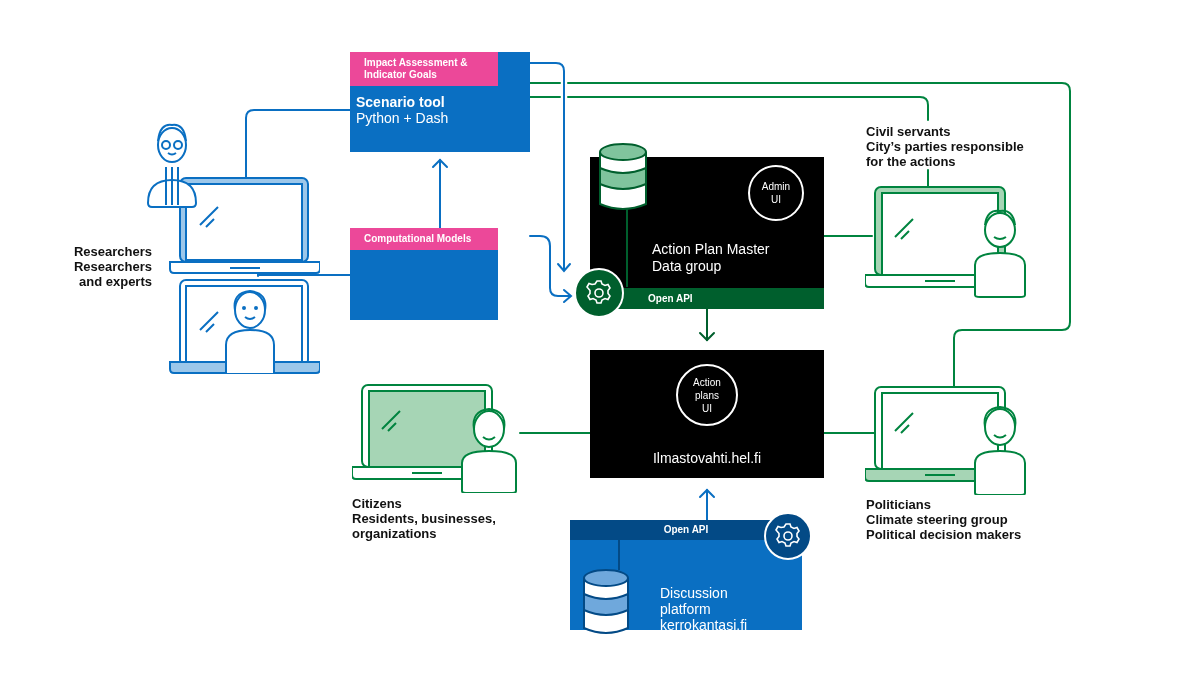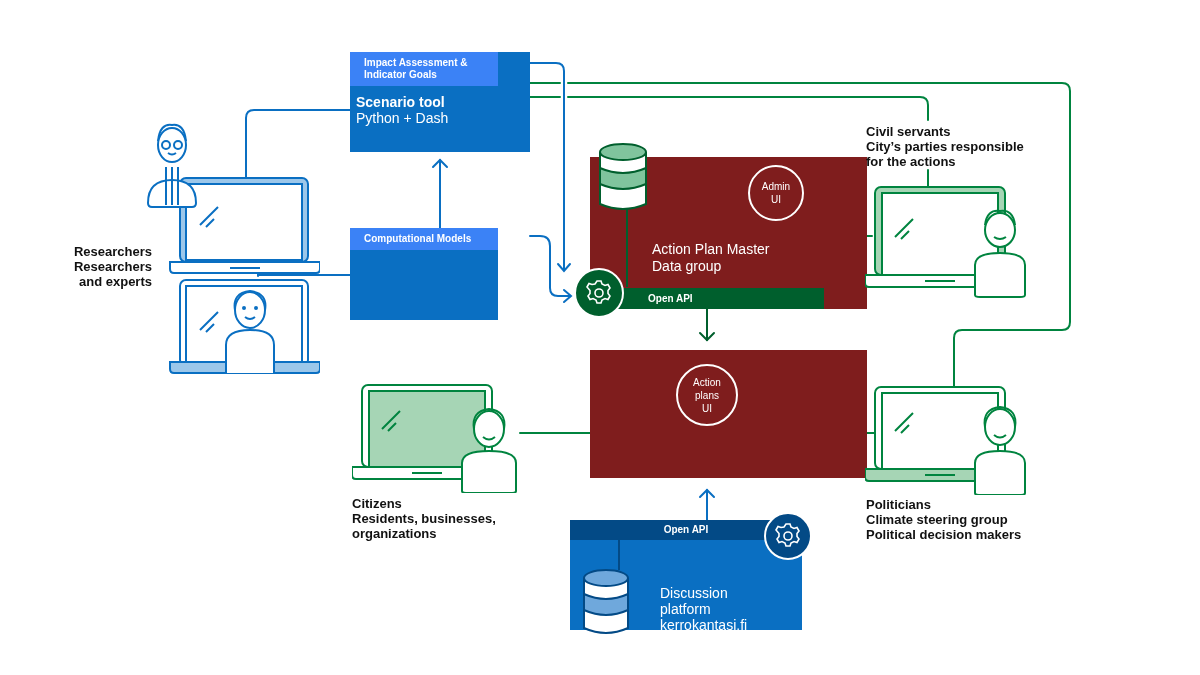--- a/index.html
+++ b/index.html
@@ -1,22 +1,22 @@
 <!DOCTYPE html>
 <html><head>
 <meta charset="utf-8">
 <style>
   html, body { margin:0; padding:0; background:#ffffff; }
   body { width:1200px; height:675px; position:relative; overflow:hidden;
          font-family:"Liberation Sans", sans-serif; }
   .abs { position:absolute; }
   svg.lines { position:absolute; left:0; top:0; width:1200px; height:675px; }
   .box-blue { background:#0a6fc2; color:#fff; }
-  .box-blue .hdr { background:#3b82f6; font-size:10px; font-weight:bold; padding:5px 14px; line-height:12px; }
-  .box-green { background:#7f1d1d; color:#fff;padding-left:43px; }
+  .box-blue .hdr { background:#ec4899; font-size:10px; font-weight:bold; padding:5px 14px; line-height:12px; }
+  .box-green { background:#000000; color:#fff; }
   .title-main { font-size:14px; font-weight:bold; line-height:16px; }
   .title-sub { font-size:14px; line-height:16px; }
   .label { color:#111; font-weight:bold; font-size:13px; line-height:15px; }
   .circle { border:2px solid #fff; border-radius:50%; display:flex; align-items:center;
             justify-content:center; text-align:center; font-size:10px; line-height:13px; color:#fff; }
   .api-bar { font-size:10px; font-weight:bold; color:#fff; }
 </style>
 </head>
 <body>
 
@@ -92,20 +92,21 @@
         <path d="M12 2h4l1 3 3 1.5 3-1 2 3.5-2 2.5v3l2 2.5-2 3.5-3-1-3 1.5-1 3h-4l-1-3-3-1.5-3 1-2-3.5 2-2.5v-3L2 8l2-3.5 3 1L10 5z"></path>
         <circle cx="14" cy="14" r="4"></circle>
       </g>
     </svg>
 </div>
 
 <div class="abs box-green" style="left:590px;top:350px;width:234px;height:128px;">
   <div class="abs circle" style="left:86px;top:14px;width:58px;height:58px;">
     <span style="width:34px;">Action plans UI</span>
   </div>
+  <div class="abs" style="left:0;top:100px;width:234px;text-align:center;font-size:14px;">Ilmastovahti.hel.fi</div>
 </div>
 
 <div class="abs box-blue" style="left:570px;top:520px;width:232px;height:110px;">
   <div class="api-bar" style="height:20px;background:#034a86;text-align:center;line-height:20px;">
     <span>Open API</span>
   </div>
   <div class="abs" style="left:90px;top:46px;width:110px;font-size:14px;line-height:16px;margin-top:19px;">Discussion platform kerrokantasi.fi</div>
   <div class="abs" style="left:48px;top:20px;width:2px;height:30px;background:#034a86;"></div>
 </div>
 <svg class="abs" style="left:582px;top:568px;" width="48" height="70" viewBox="0 0 48 70">

